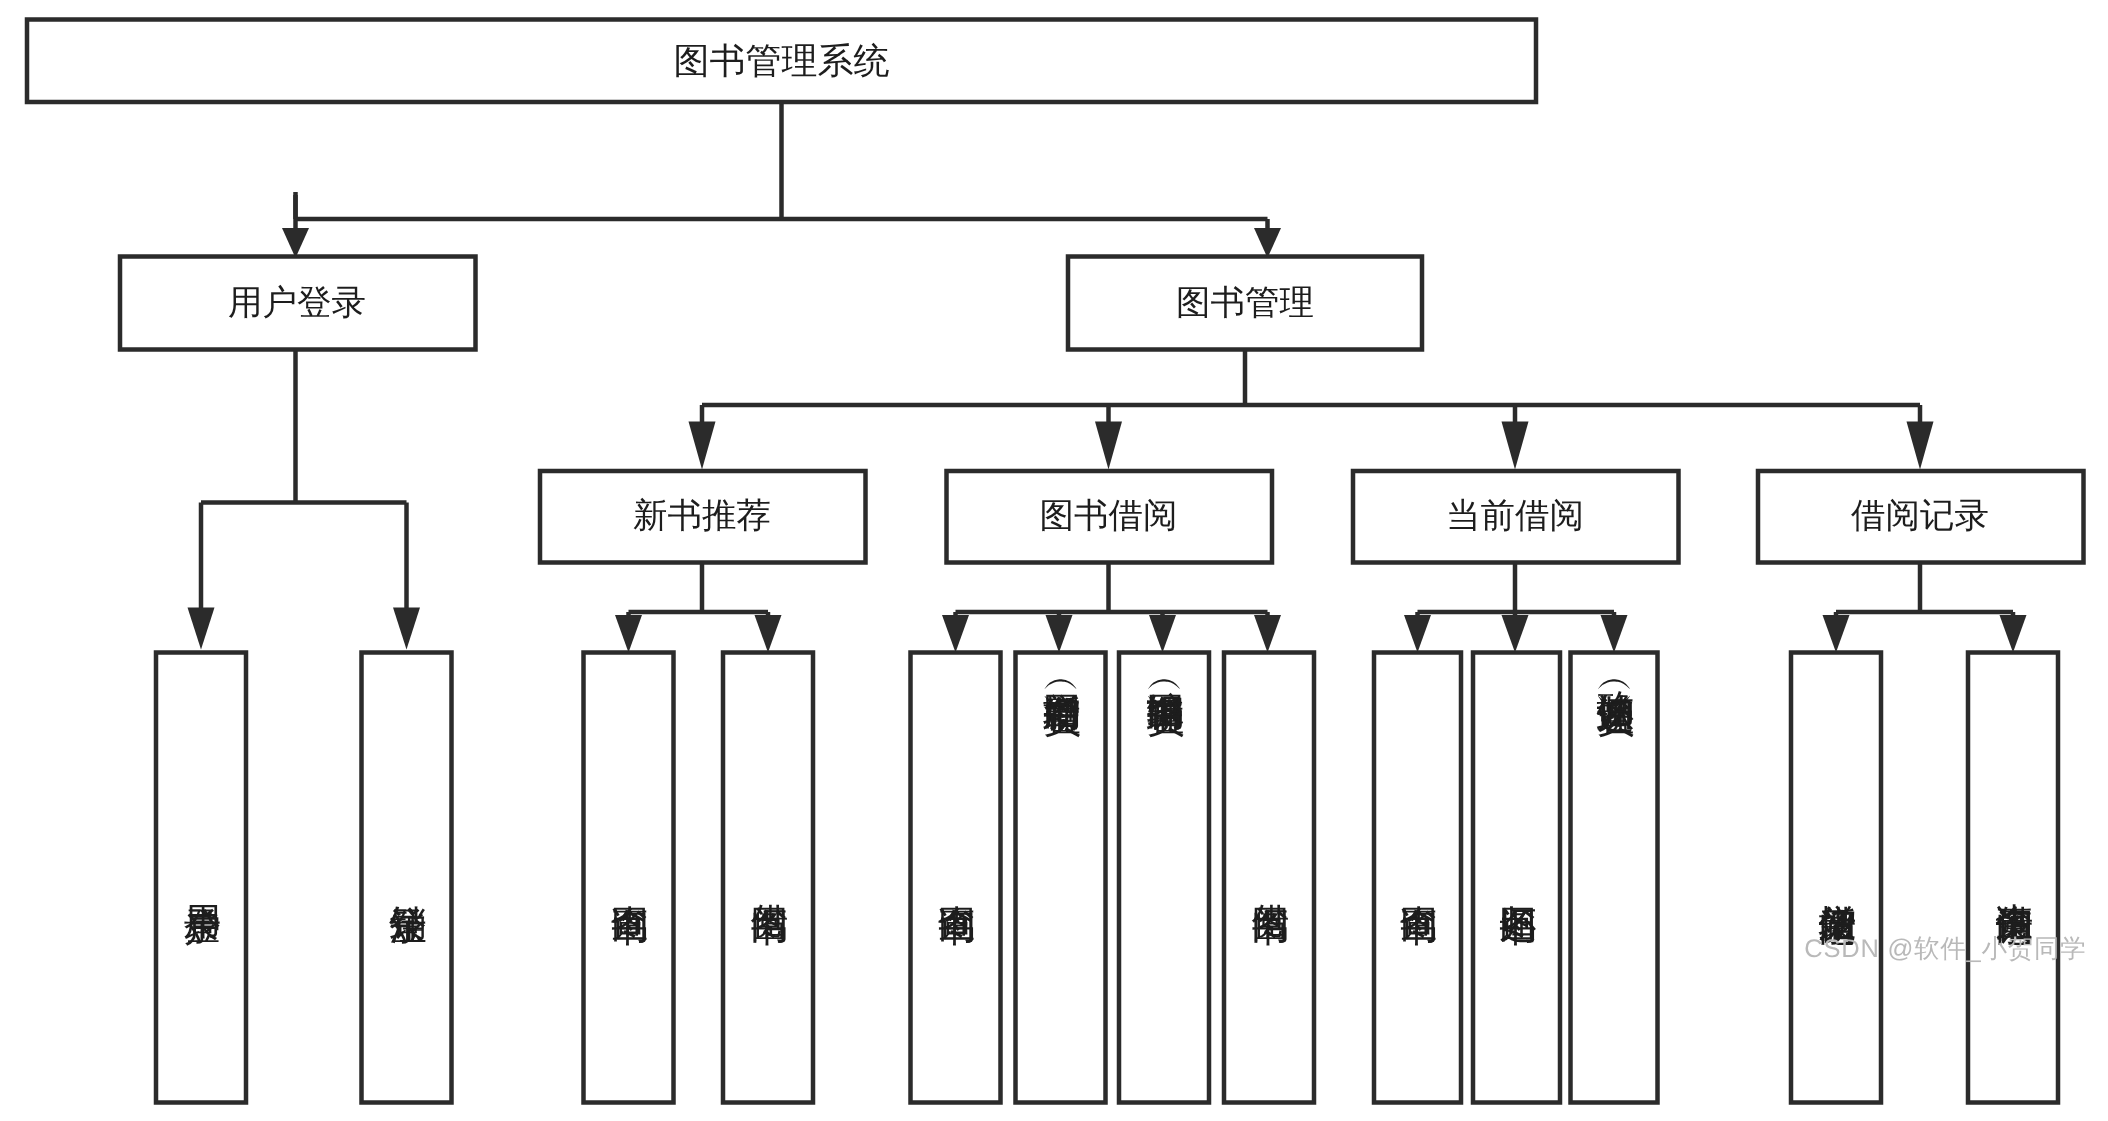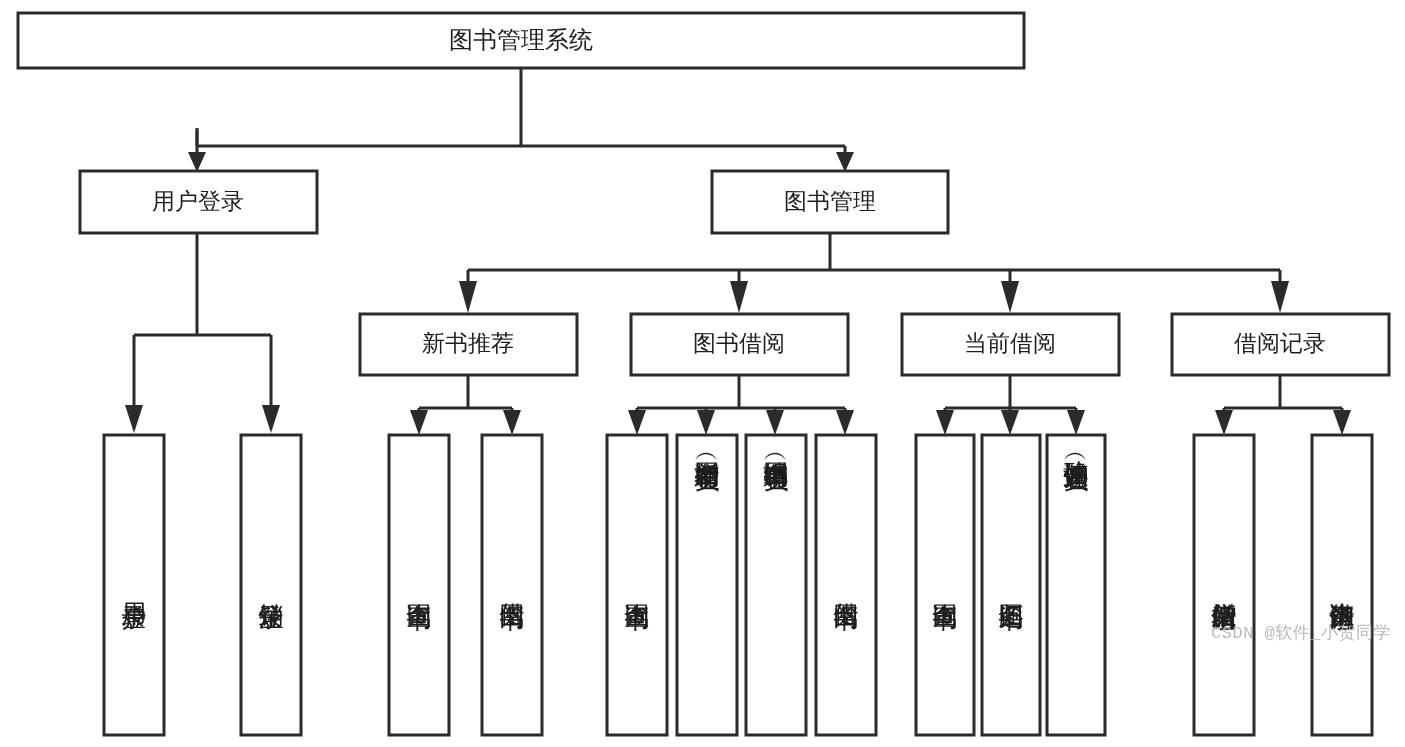--- a/index.html
+++ b/index.html
@@ -71,21 +71,21 @@
     line-height: 1.08;
     color: #1d1d1d;
     letter-spacing: 1px;
     white-space: nowrap;
     text-align: center;
   }
   .watermark {
     position: absolute;
     right: 14px;
     bottom: 8px;
-    font-family: Liberation Mono, monospace;
+    font-family: Liberation Sans, sans-serif;
     font-size: 17px;
     color: #b9b9b9;
     white-space: nowrap;
     letter-spacing: 0.5px;
   }
 </style>
 </head>
 <body>
 
 <div id="diagram-root">

